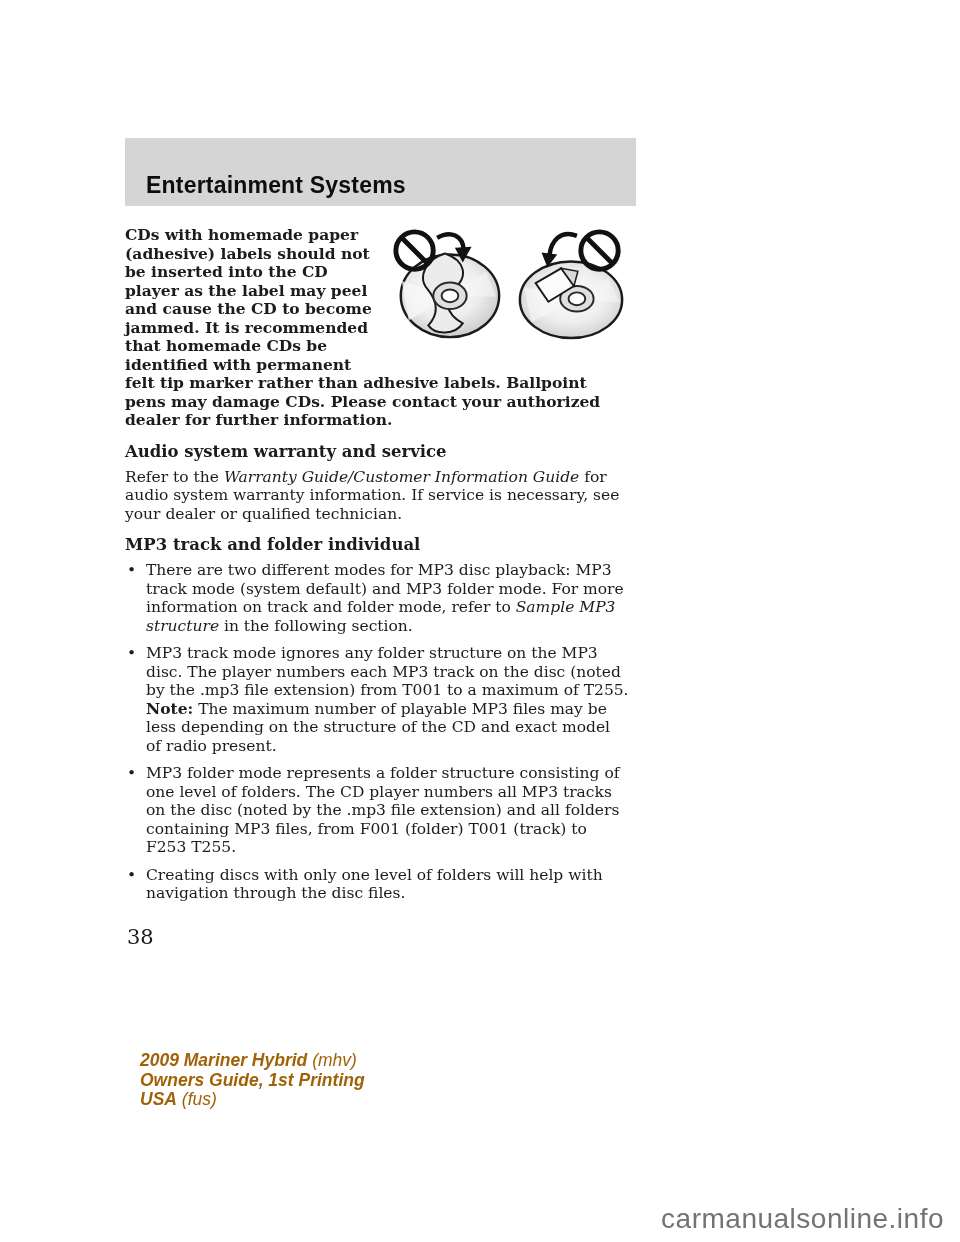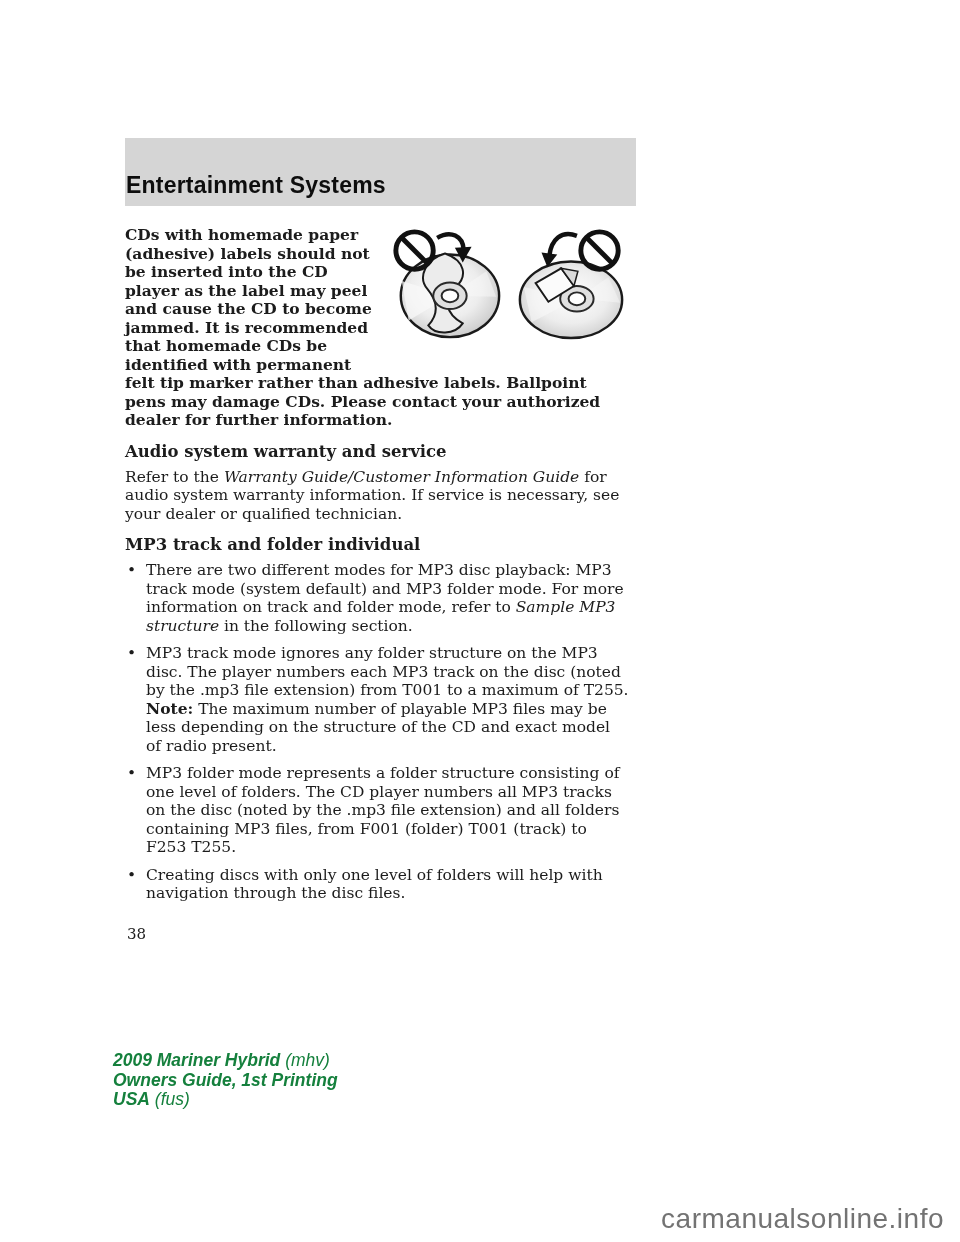--- a/index.html
+++ b/index.html
@@ -1,36 +1,36 @@
 <!DOCTYPE html>
 <html><head>
 <meta charset="utf-8">
 <style>
   html,body{margin:0;padding:0;background:#ffffff;}
   .page{position:relative;width:960px;height:1242px;background:#ffffff;
         font-family:"DejaVu Serif",serif;color:#1c1c1c;overflow:hidden;}
   .content{position:absolute;left:125px;top:138px;width:505px;}
   .header-bar{width:511px;height:68px;background:#d5d5d5;display:flex;
-        align-items:flex-end;padding:0 0 7px 1px;box-sizing:border-box;margin-bottom:20px;}
+        align-items:flex-end;padding:0 0 7px 21px;box-sizing:border-box;margin-bottom:20px;}
   .header-title{font-family:"Liberation Sans",sans-serif;font-weight:bold;
         font-size:23px;color:#0d0d0d;letter-spacing:0.2px;}
   .intro-block::after{content:"";display:block;clear:both;}
   .cd-figures{float:right;width:242px;height:140px;display:flex;gap:6px;
         margin-left:8px;align-items:flex-start;}
   .cd-figures svg{display:block;}
   p, .bullet{font-size:15.5px;line-height:18.5px;margin:0 0 10px 0;}
   .bold-para{font-weight:bold;margin:0;}
   h3{font-size:16.5px;font-weight:bold;margin:12px 0 7px 0;}
   .bullet{position:relative;padding-left:21px;margin-bottom:9px;}
   .dot{position:absolute;left:2px;top:0;}
   em{font-style:italic;}
   .note-label{font-weight:bold;}
-  .page-number{position:absolute;left:127px;top:925px;font-size:15px;}
-  .footer{position:absolute;left:113px;top:1051px;font-family:"Liberation Sans",sans-serif;
-        font-style:italic;font-weight:bold;color:#15803d;font-size:17.5px;line-height:19.5px;}
+  .page-number{position:absolute;left:127px;top:925px;font-size:21px;}
+  .footer{position:absolute;left:140px;top:1051px;font-family:"Liberation Sans",sans-serif;
+        font-style:italic;font-weight:bold;color:#a16207;font-size:17.5px;line-height:19.5px;}
   .footer .lite{font-weight:normal;}
   .watermark{position:absolute;right:16px;top:1203px;font-family:"Liberation Sans",sans-serif;
         font-size:28px;color:#737373;letter-spacing:0.5px;}
 </style>
 </head>
 <body>
 
 <div class="page">
   <div class="content">
 

